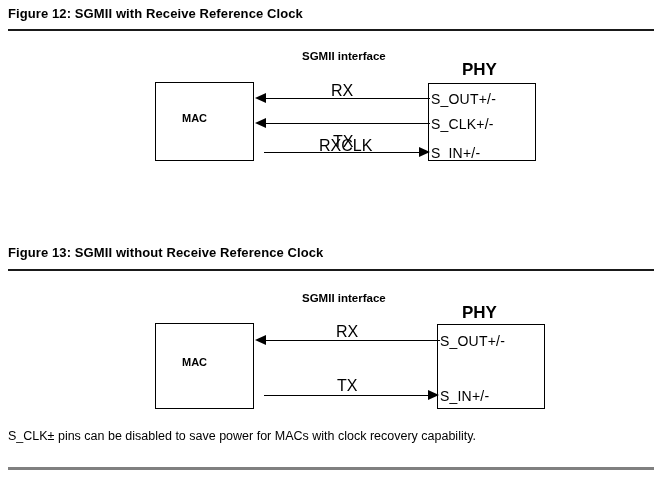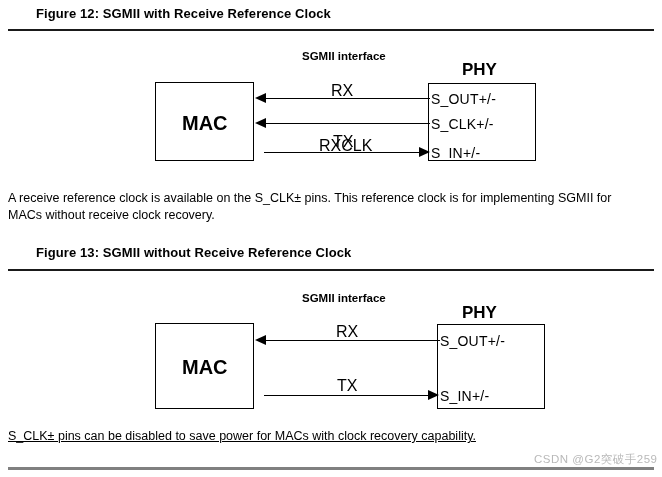--- a/index.html
+++ b/index.html
@@ -24,21 +24,20 @@
 
   
   .fig-title {
     position: absolute;
     left: 8px;
     font-size: 13px;
     font-weight: bold;
     letter-spacing: 0.1px;
     white-space: nowrap;
     color: #000;
-    margin-left: 28px;
   }
   .fig-rule {
     position: absolute;
     left: 8px;
     height: 0;
     border-top: 2px solid #1a1a1a;
   }
 
   
   .body-text {
@@ -55,21 +54,21 @@
     left: 0;
   }
   .box {
     position: absolute;
     border: 1.6px solid #000;
     background: #fff;
     box-sizing: border-box;
   }
   .box-label {
     position: absolute;
-    font-size: 20px;
+    font-size: 11px;
     font-weight: bold;
     white-space: nowrap;
   }
   .phy-label {
     position: absolute;
     font-size: 17px;
     font-weight: bold;
     white-space: nowrap;
   }
   .iface-label {
@@ -153,22 +152,20 @@
     <div class="arrow arrow-left" style="left:255px; top:118px;"></div>
     <div class="sig-label" style="left:319px; top:107px;margin-top:30px;">RXCLK</div>
     <div class="pin-label" style="left:431px; top:116px;">S_CLK+/-</div>
 
     <div class="wire" style="left:264px; top:152px; width:164px;"></div>
     <div class="arrow arrow-right" style="left:419px; top:147px;"></div>
     <div class="sig-label" style="left:333px; top:133px;">TX</div>
     <div class="pin-label" style="left:431px; top:145px;">S_IN+/-</div>
   </div>
 
-  <div class="body-text" style="left:8px; top:190px; width:646px;">A receive reference clock is available on the S_CLK± pins. This reference clock is for implementing SGMII for
-MACs without receive clock recovery.</div>
 
   <div class="fig-title" style="top:245px;">Figure 13: SGMII without Receive Reference Clock</div>
   <div class="fig-rule" style="top:269px; width:646px;"></div>
 
   <div class="diagram" style="top:0; width:662px; height:477px;">
 
     <div class="iface-label" style="left:302px; top:292px;">SGMII interface</div>
 
     <div class="phy-label" style="left:462px; top:303px;">PHY</div>
 
@@ -181,18 +178,17 @@
     <div class="arrow arrow-left" style="left:255px; top:335px;"></div>
     <div class="sig-label" style="left:336px; top:323px;">RX</div>
     <div class="pin-label" style="left:440px; top:333px;">S_OUT+/-</div>
 
     <div class="wire" style="left:264px; top:395px; width:173px;"></div>
     <div class="arrow arrow-right" style="left:428px; top:390px;"></div>
     <div class="sig-label" style="left:337px; top:377px;">TX</div>
     <div class="pin-label" style="left:440px; top:388px;">S_IN+/-</div>
   </div>
 
-  <div class="body-text" style="left:8px; top:428px; width:646px;text-decoration:underline;">S_CLK± pins can be disabled to save power for MACs with clock recovery capability.</div>
+  <div class="body-text" style="left:8px; top:428px; width:646px;">S_CLK± pins can be disabled to save power for MACs with clock recovery capability.</div>
 
-  <div class="watermark" style="left:534px; top:452px;">CSDN @G2突破手259</div>
   <div class="footer-rule" style="top:467px; width:646px;"></div>
 
 </div>
 
 </body></html>

